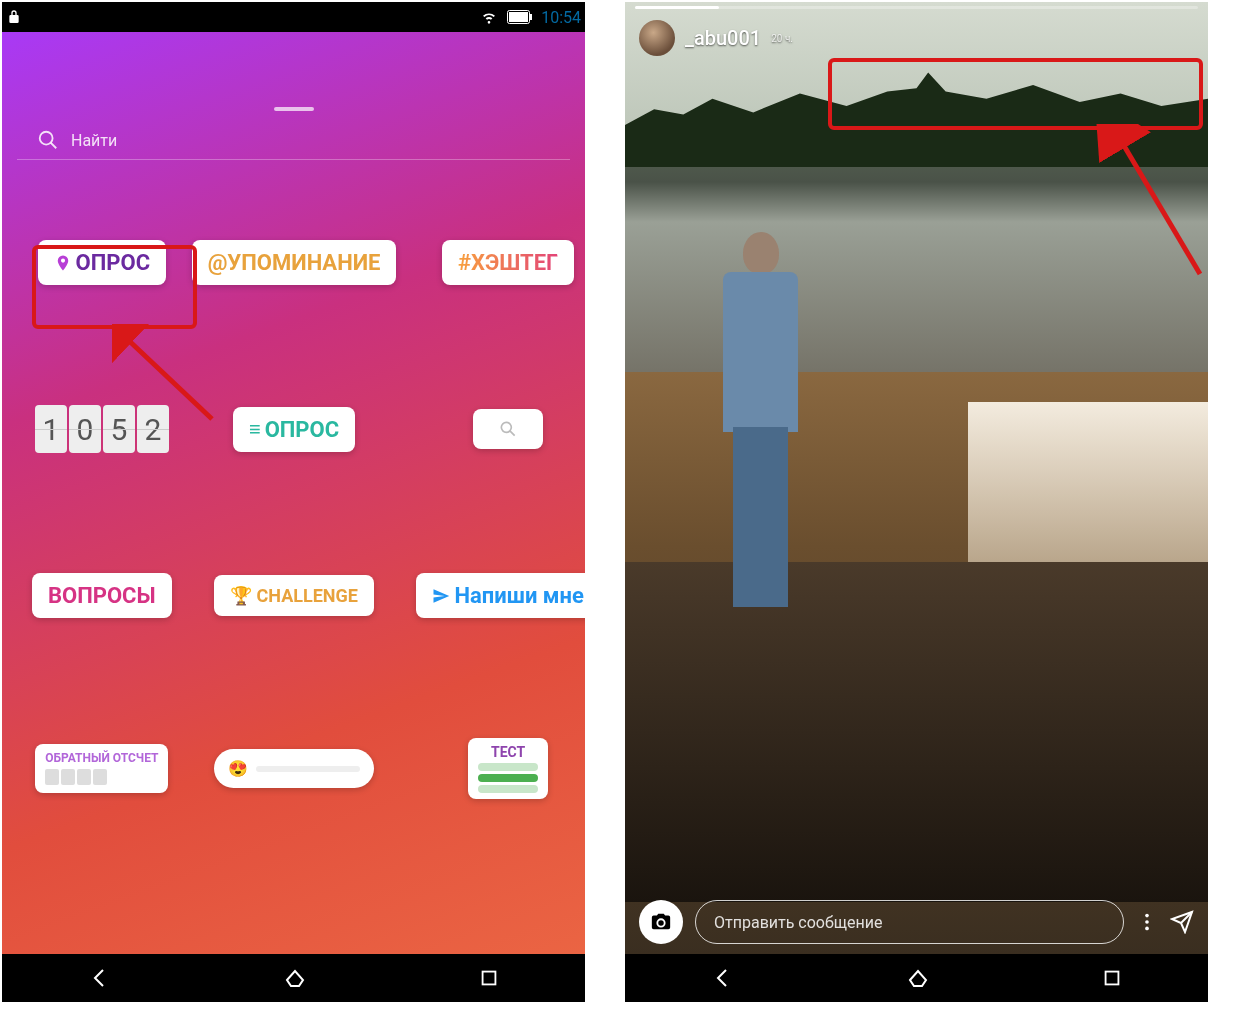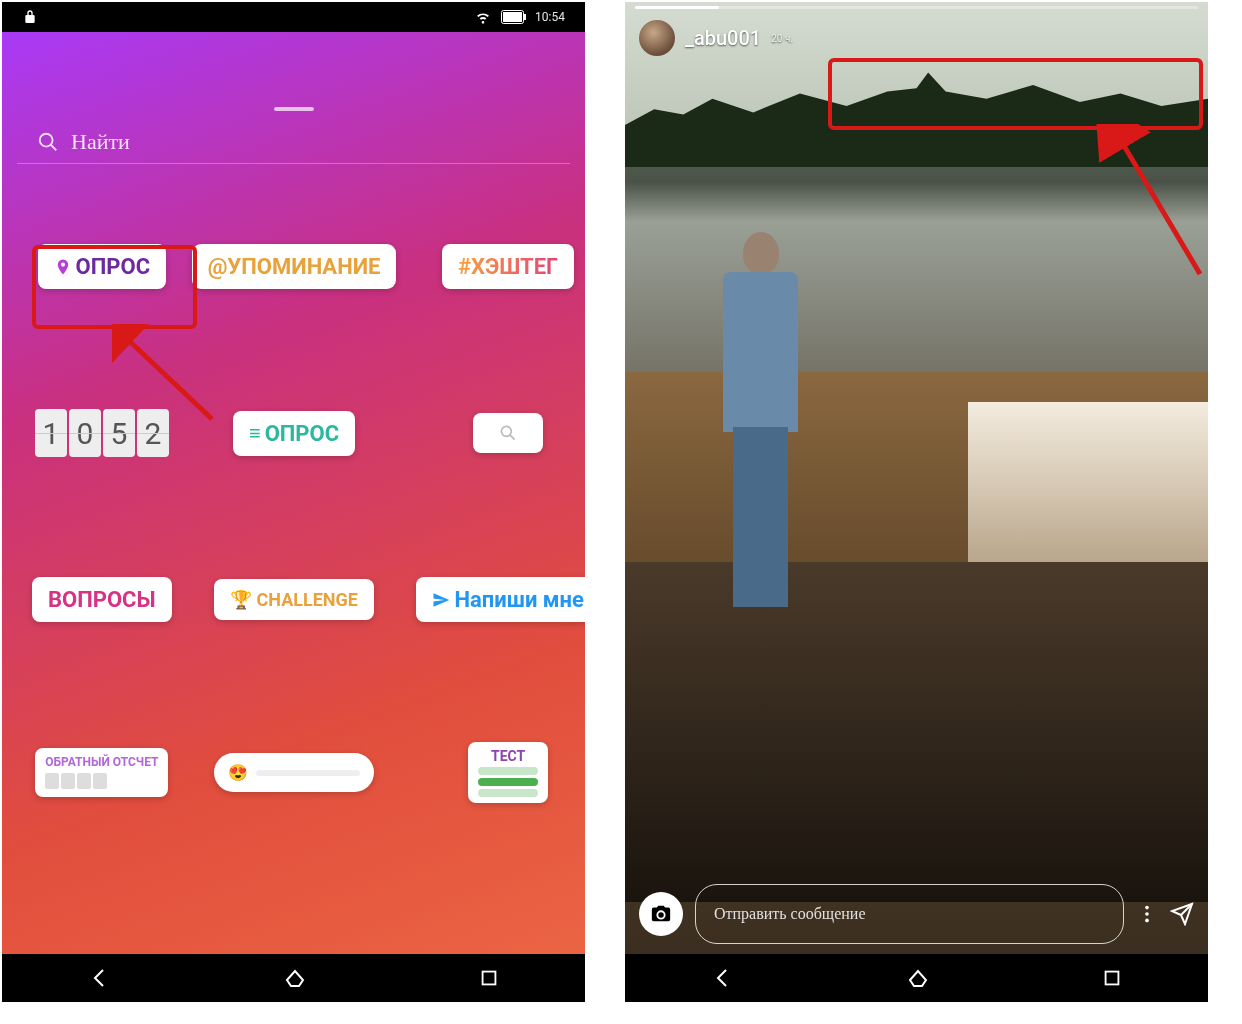--- a/index.html
+++ b/index.html
@@ -1,32 +1,32 @@
 <!DOCTYPE html>
 <html><head>
 <meta charset="utf-8">
 <style>
 * { box-sizing: border-box; margin: 0; padding: 0; font-family: -apple-system, Roboto, Arial, sans-serif; }
 body { background: #fff; display: flex; gap: 40px; padding: 2px; }
 .phone { width: 583px; height: 1000px; background: #000; position: relative; overflow: hidden; }
 
 
 .left-bg { position: absolute; inset: 0; background: linear-gradient(160deg, #a63aff 0%, #c9307f 35%, #e14d3d 70%, #ec6844 100%); }
-.status-bar { position: absolute; top: 0; left: 0; right: 0; height: 30px; background: #000; display: flex; align-items: center; justify-content: space-between; padding: 0 20px; color: #e5e5e5; font-size: 12px; z-index: 10; }
+.status-bar { position: absolute; top: 0; left: 0; right: 0; height: 30px; background: #000; display: flex; align-items: center; justify-content: space-between; padding: 0 4px; color: #0369a1; font-size: 16px; z-index: 10; }
 .status-right { display: flex; align-items: center; gap: 8px; }
 .wifi-icon, .battery-icon, .lock-icon { display: inline-flex; }
 .sticker-panel { position: absolute; top: 95px; left: 0; right: 0; bottom: 48px; }
 .drag-handle { width: 40px; height: 4px; background: rgba(255,255,255,0.7); border-radius: 2px; margin: 10px auto; }
 .search-row { display: flex; align-items: center; gap: 12px; padding: 8px 20px; border-bottom: 1px solid rgba(255,255,255,0.3); margin: 0 15px; }
-.search-row input { background: transparent; border: none; color: #4d7c0f; font-size: 22px; outline: none; flex: 1; font-family: Liberation Serif, serif; }
+.search-row input { background: transparent; border: none; color: #4d7c0f; font-size: 16px; outline: none; flex: 1; }
 .search-row input::placeholder { color: rgba(255,255,255,0.85); }
 .sticker-grid { padding: 80px 30px 0; display: grid; grid-template-columns: repeat(3, 1fr); row-gap: 120px; column-gap: 20px; justify-items: center; align-items: center; }
 .sticker { background: #fff; border-radius: 8px; padding: 10px 16px; font-weight: 700; font-size: 22px; display: inline-flex; align-items: center; gap: 4px; box-shadow: 0 2px 6px rgba(0,0,0,0.2); cursor: pointer; white-space: nowrap; }
 .sticker.location { color: #6b2aa0; }
-.sticker.mention { color: #e8a23c; background: #fff; border-radius: 9px; }
+.sticker.mention { color: #e8a23c; background: #fff; }
 .sticker.hashtag { background: linear-gradient(90deg,#f8a13e,#e34478); -webkit-background-clip: text; background-clip: text; color: transparent; padding: 10px 16px; }
 .sticker.hashtag-wrap { background:#fff; border-radius:8px; padding:10px 16px; box-shadow: 0 2px 6px rgba(0,0,0,0.2); }
 .clock-sticker { display: flex; gap: 2px; }
 .clock-digit { background: #eee; width: 32px; height: 48px; border-radius: 4px; display: flex; align-items: center; justify-content: center; font-size: 30px; font-weight: 400; color: #555; position: relative; }
 .clock-digit::after { content:''; position:absolute; left:0; right:0; top:50%; height:1px; background:#ccc; }
 .sticker.poll { color: #2ab8a0; }
 .poll-lines { color:#2ab8a0; font-size:20px; }
 .sticker.gif { background: #fff; width: 70px; height: 40px; justify-content: center; }
 .sticker.questions { background:#fff; color:#d63384; font-size:22px; }
 .sticker.challenge { color:#e8a23c; font-size:18px; }
@@ -59,21 +59,21 @@
 .person-feet { width:75px; height:30px; position:absolute; top:370px; left:18px; }
 .story-header { position: absolute; top: 10px; left: 0; right: 0; padding: 8px 14px; display: flex; align-items: center; gap: 10px; z-index: 15; }
 .progress-bar { position:absolute; top:4px; left:10px; right:10px; height:3px; background: rgba(255,255,255,0.3); border-radius:2px; z-index:15;}
 .progress-fill { height:100%; width:15%; background:#fff; border-radius:2px;}
 .avatar { width: 36px; height: 36px; border-radius: 50%; background: radial-gradient(circle at 40% 35%, #c9a888 0%, #6a4e3a 70%); }
 .username { color: #fff; font-size: 20px; font-weight: 500; text-shadow: 0 1px 2px rgba(0,0,0,0.6); text-align: right; }
 .timestamp { color: rgba(255,255,255,0.8); font-size: 10px; text-shadow: 0 1px 2px rgba(0,0,0,0.6); }
 .location-tag { position: absolute; top: 72px; right: 32px; background: #fff; border-radius: 6px; padding: 10px 14px; display: flex; align-items: center; gap: 6px; font-weight: 600; color: #7b2fa8; font-size: 16px; z-index: 12; }
 .reply-bar { position: absolute; bottom: 58px; left: 14px; right: 14px; display: flex; align-items: center; gap: 12px; z-index: 15; }
 .camera-btn { width: 44px; height: 44px; border-radius: 50%; background: #fff; display: flex; align-items: center; justify-content: center; }
-.reply-input { flex: 1; height: 60px; border: 1.5px solid rgba(255,255,255,0.8); border-radius: 22px; background: transparent; color: #fff; padding: 0 18px; font-size: 16px; outline:none;font-family:Liberation Serif, serif; }
+.reply-input { flex: 1; height: 44px; border: 1.5px solid rgba(255,255,255,0.8); border-radius: 22px; background: transparent; color: #fff; padding: 0 18px; font-size: 16px; outline:none; }
 .reply-input::placeholder { color: rgba(255,255,255,0.85); }
 .more-btn, .send-btn { color: #fff; display: flex; }
 </style>
 </head>
 <body>
 
 <div class="phone">
   <div class="left-bg"></div>
 
   <div class="status-bar">

